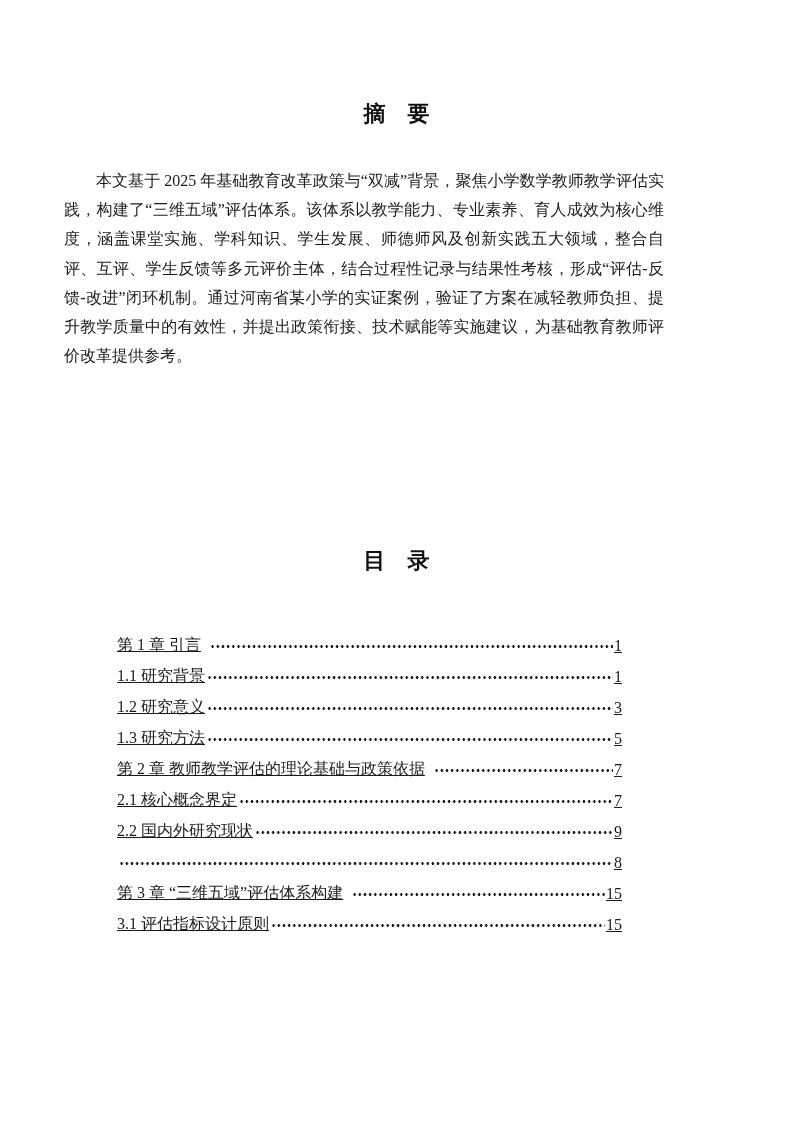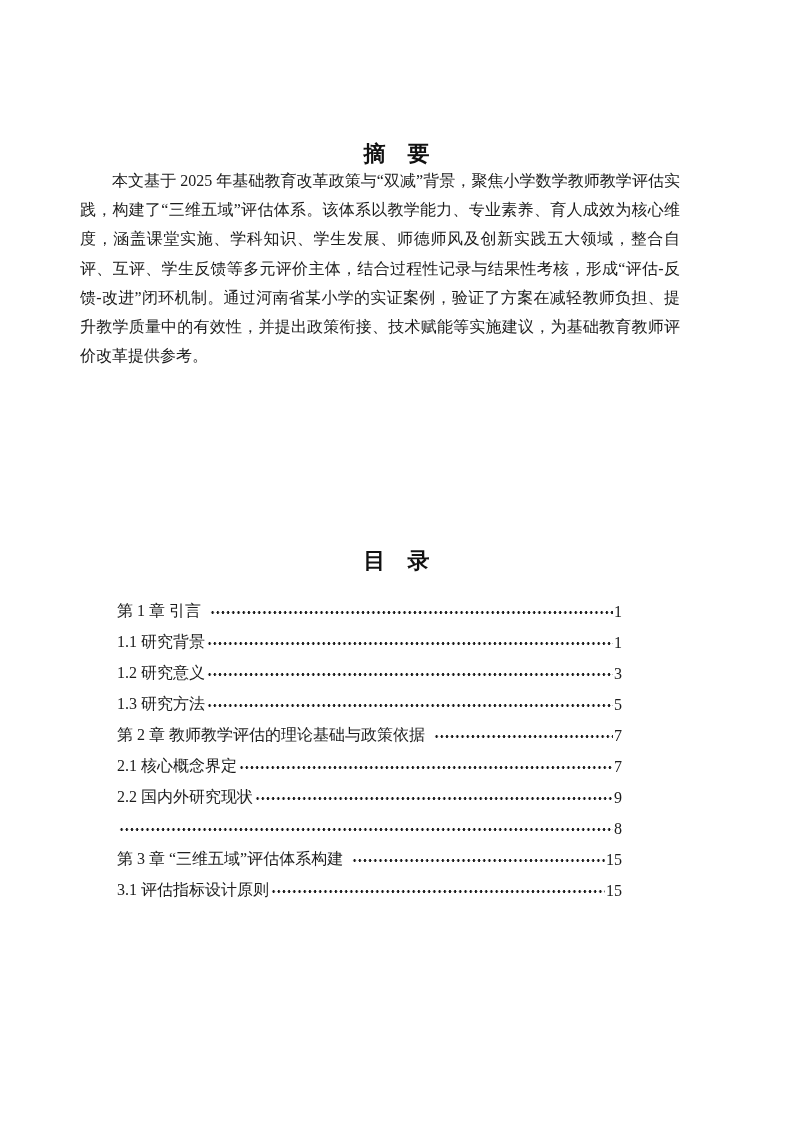--- a/index.html
+++ b/index.html
@@ -20,44 +20,45 @@
     position: absolute;
     left: 0;
     width: 100%;
     text-align: center;
     font-family: "Liberation Sans", "DejaVu Sans", sans-serif;
     font-weight: 700;
     font-size: 22px;
     line-height: 26px;
     color: #111111;
   }
-  #abstract-title { top: 101px; margin-top: 40px; }
+  #abstract-title { top: 101px; }
   #toc-title      { top: 548px; }
 
   .abstract-body {
     position: absolute;
-    left: 80px;
+    left: 64px;
     top: 166px;
     width: 600px;
     margin: 0;
     font-size: 16px;
     line-height: 29.2px;
     text-align: justify;
     text-indent: 32px;
     color: #1b1b1b;
   }
 
   .toc-list {
     position: absolute;
     left: 117px;
-    top: 596px;
+    top: 630px;
     width: 505px;
     margin: 0;
     padding: 0;
     list-style: none;
+    text-decoration: underline;
   }
   .toc-row {
     display: flex;
     align-items: center;
     height: 31px;
     font-size: 16px;
     color: #1b1b1b;
     cursor: pointer;
   }
   .toc-label {

